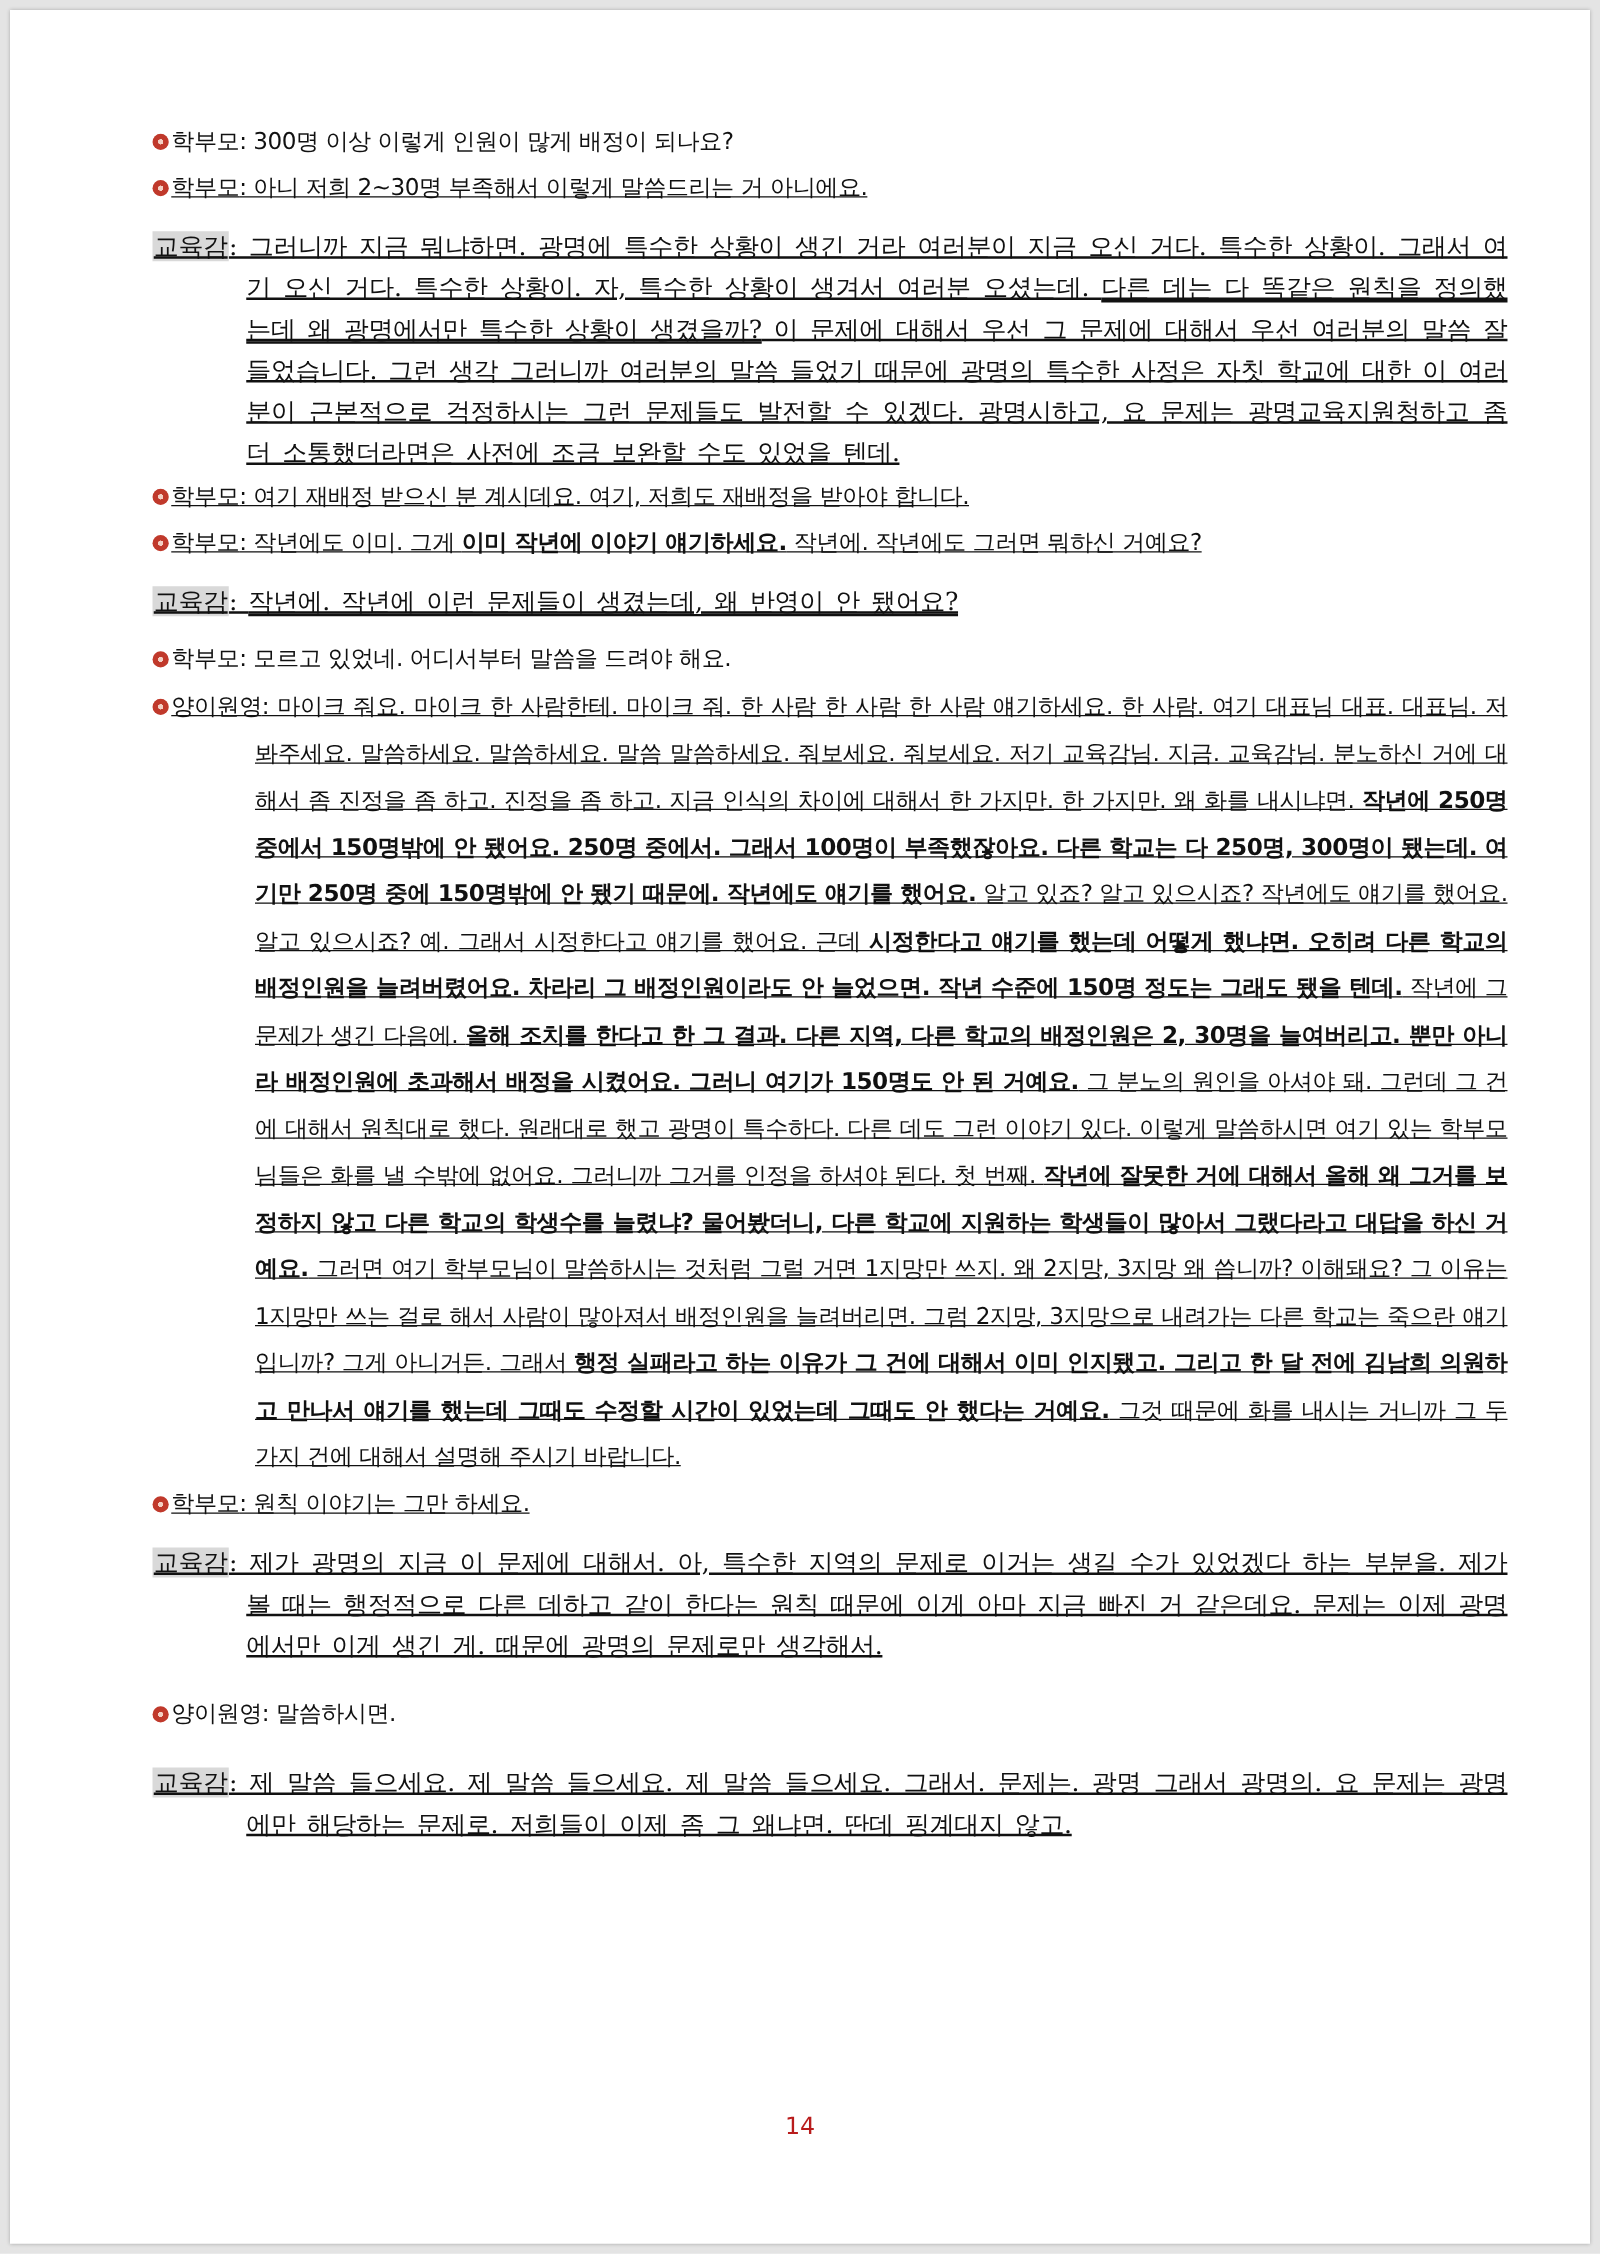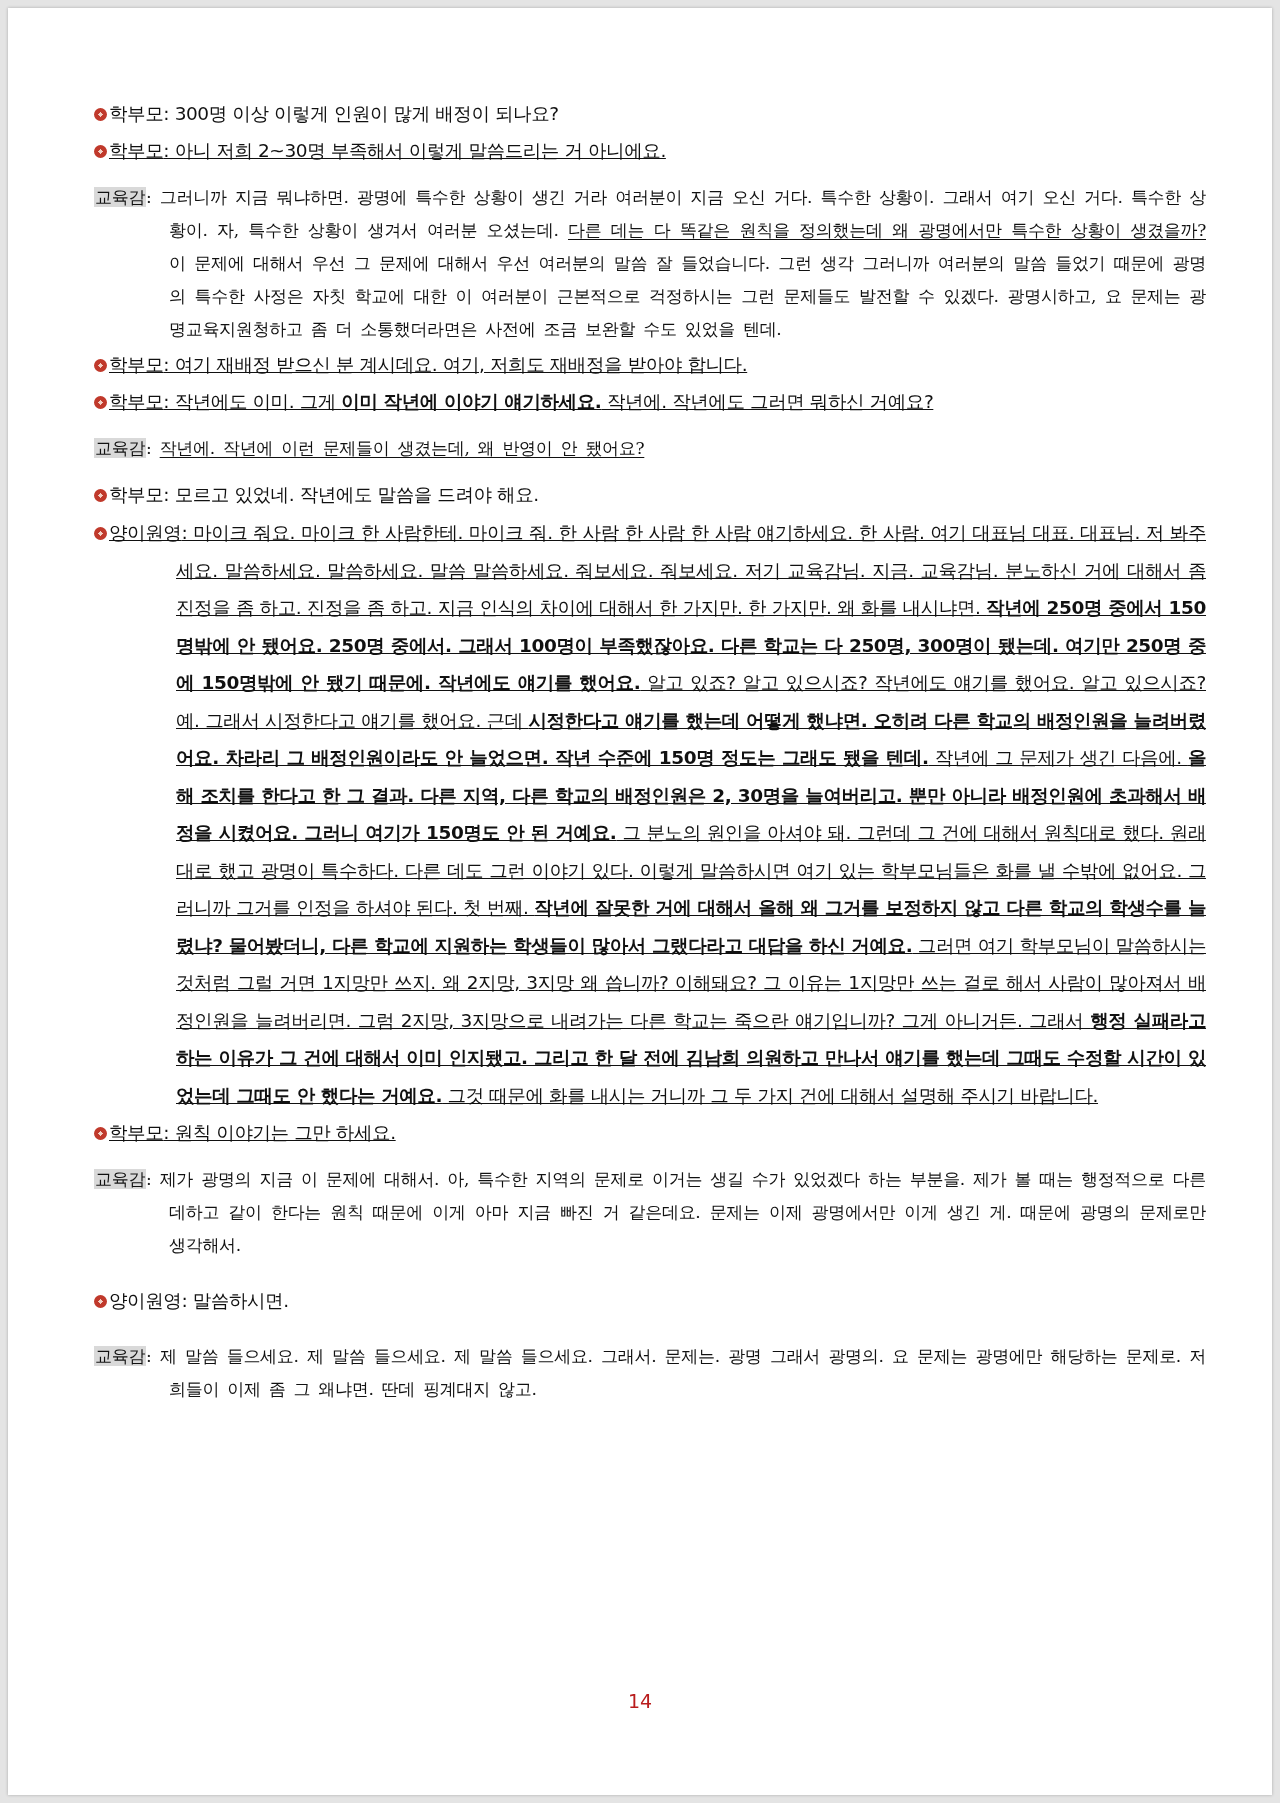--- a/index.html
+++ b/index.html
@@ -21,32 +21,34 @@
       left:86px; top:88px;
       width:1112px;
       color:#111;
     }
     .para {
       position:relative;
       font-size:19px;
       line-height:36px;
       text-align:justify;
       text-align-last:left;
+      margin-left:28px;
     }
     .para.parent, .para.member {
       font-family:"DejaVu Sans", sans-serif;
       font-size:18.5px;
       letter-spacing:-0.4px;
     }
     .para.supt {
       font-family:"DejaVu Serif", serif;
-      font-size:17px;
+      font-size:20px;
       line-height:33px;
       letter-spacing:-0.3px;
       word-spacing:3px;
+      text-decoration:underline;
     }
     .hang-parent { padding-left:0; }
     .hang-member { padding-left:82px; text-indent:-82px; line-height:37.5px; }
     .hang-supt  { padding-left:75px; text-indent:-75px; }
     .mt-s { margin-top:1px;text-decoration:underline; }
     .mt-m { margin-top:12px; }
     .mt-l { margin-top:20px; }
 
     .icon-badge {
       display:inline-block;
@@ -99,21 +101,21 @@
 
     <div class="para parent hang-parent mt-s">
       <span class="icon-badge"></span><span class="speaker">학부모</span><span>: 작년에도 이미. 그게 </span><span class="b">이미 작년에 이야기 얘기하세요.</span><span> 작년에. 작년에도 그러면 뭐하신 거예요?</span>
     </div>
 
     <div class="para supt hang-supt mt-m">
       <span class="speaker-supt">교육감</span><span>: </span><span class="u">작년에. 작년에 이런 문제들이 생겼는데, 왜 반영이 안 됐어요?</span>
     </div>
 
     <div class="para parent hang-parent mt-m">
-      <span class="icon-badge"></span><span class="speaker">학부모</span><span>: 모르고 있었네. 작년에도 말씀을 드려야 해요.</span>
+      <span class="icon-badge"></span><span class="speaker">학부모</span><span>: 모르고 있었네. 어디서부터 말씀을 드려야 해요.</span>
     </div>
 
     <div class="para member hang-member mt-s">
       <span class="icon-badge"></span><span class="speaker">양이원영</span><span>: 마이크 줘요. 마이크 한 사람한테. 마이크 줘. 한 사람 한 사람 한 사람 얘기하세요. 한 사람. 여기 대표님 대표. 대표님. 저 봐주세요. 말씀하세요. 말씀하세요. 말씀 말씀하세요. 줘보세요. 줘보세요. 저기 교육감님. 지금. 교육감님. 분노하신 거에 대해서 좀 진정을 좀 하고. 진정을 좀 하고. 지금 인식의 차이에 대해서 한 가지만. 한 가지만. 왜 화를 내시냐면. </span><span class="b">작년에 250명 중에서 150명밖에 안 됐어요. 250명 중에서. 그래서 100명이 부족했잖아요. 다른 학교는 다 250명, 300명이 됐는데. 여기만 250명 중에 150명밖에 안 됐기 때문에. 작년에도 얘기를 했어요.</span><span> 알고 있죠? 알고 있으시죠? 작년에도 얘기를 했어요. 알고 있으시죠? 예. 그래서 시정한다고 얘기를 했어요. 근데 </span><span class="b">시정한다고 얘기를 했는데 어떻게 했냐면. 오히려 다른 학교의 배정인원을 늘려버렸어요. 차라리 그 배정인원이라도 안 늘었으면. 작년 수준에 150명 정도는 그래도 됐을 텐데.</span><span> 작년에 그 문제가 생긴 다음에. </span><span class="b">올해 조치를 한다고 한 그 결과. 다른 지역, 다른 학교의 배정인원은 2, 30명을 늘여버리고. 뿐만 아니라 배정인원에 초과해서 배정을 시켰어요. 그러니 여기가 150명도 안 된 거예요.</span><span> 그 분노의 원인을 아셔야 돼. 그런데 그 건에 대해서 원칙대로 했다. 원래대로 했고 광명이 특수하다. 다른 데도 그런 이야기 있다. 이렇게 말씀하시면 여기 있는 학부모님들은 화를 낼 수밖에 없어요. 그러니까 그거를 인정을 하셔야 된다. 첫 번째. </span><span class="b">작년에 잘못한 거에 대해서 올해 왜 그거를 보정하지 않고 다른 학교의 학생수를 늘렸냐? 물어봤더니, 다른 학교에 지원하는 학생들이 많아서 그랬다라고 대답을 하신 거예요.</span><span> 그러면 여기 학부모님이 말씀하시는 것처럼 그럴 거면 1지망만 쓰지. 왜 2지망, 3지망 왜 씁니까? 이해돼요? 그 이유는 1지망만 쓰는 걸로 해서 사람이 많아져서 배정인원을 늘려버리면. 그럼 2지망, 3지망으로 내려가는 다른 학교는 죽으란 얘기입니까? 그게 아니거든. 그래서 </span><span class="b">행정 실패라고 하는 이유가 그 건에 대해서 이미 인지됐고. 그리고 한 달 전에 김남희 의원하고 만나서 얘기를 했는데 그때도 수정할 시간이 있었는데 그때도 안 했다는 거예요.</span><span> 그것 때문에 화를 내시는 거니까 그 두 가지 건에 대해서 설명해 주시기 바랍니다.</span>
     </div>
 
     <div class="para parent hang-parent mt-s">
       <span class="icon-badge"></span><span class="speaker">학부모</span><span>: 원칙 이야기는 그만 하세요.</span>
     </div>
 

